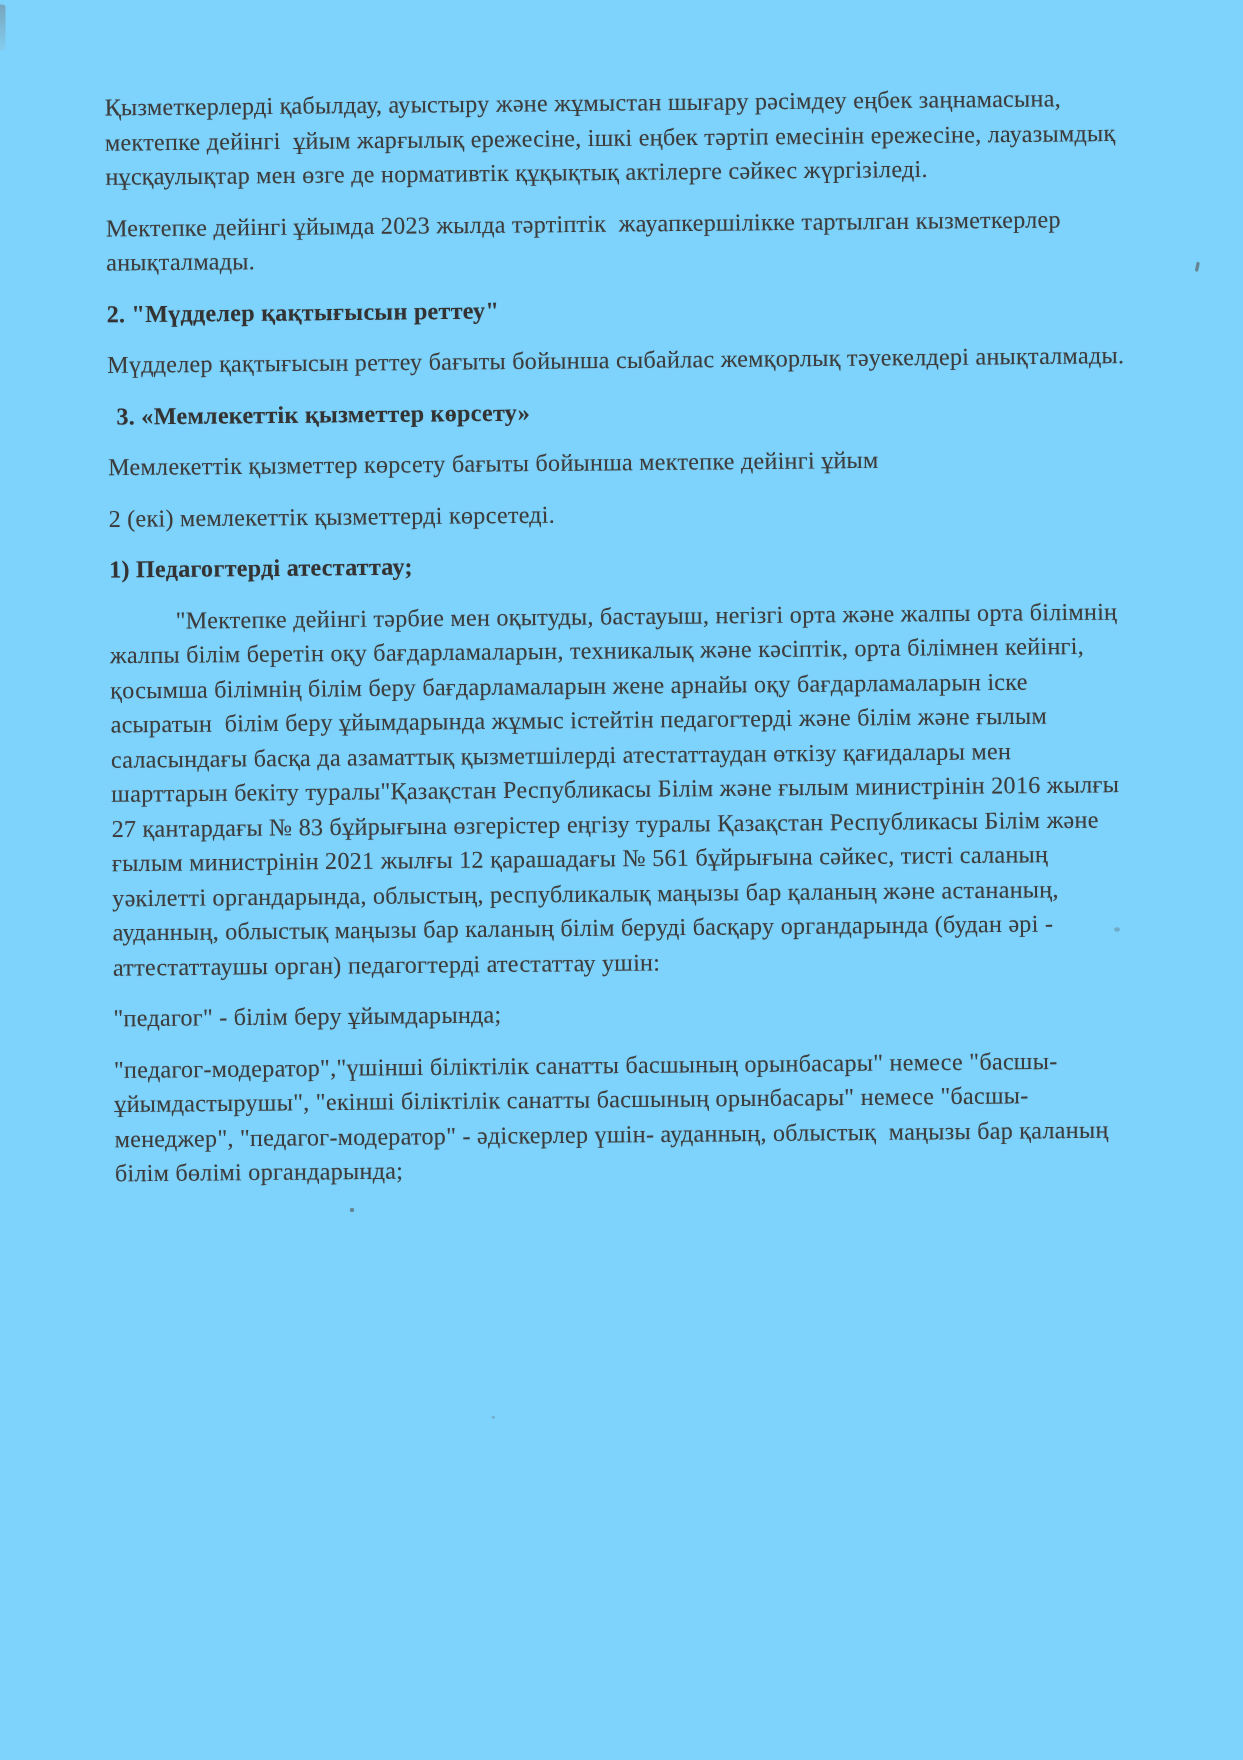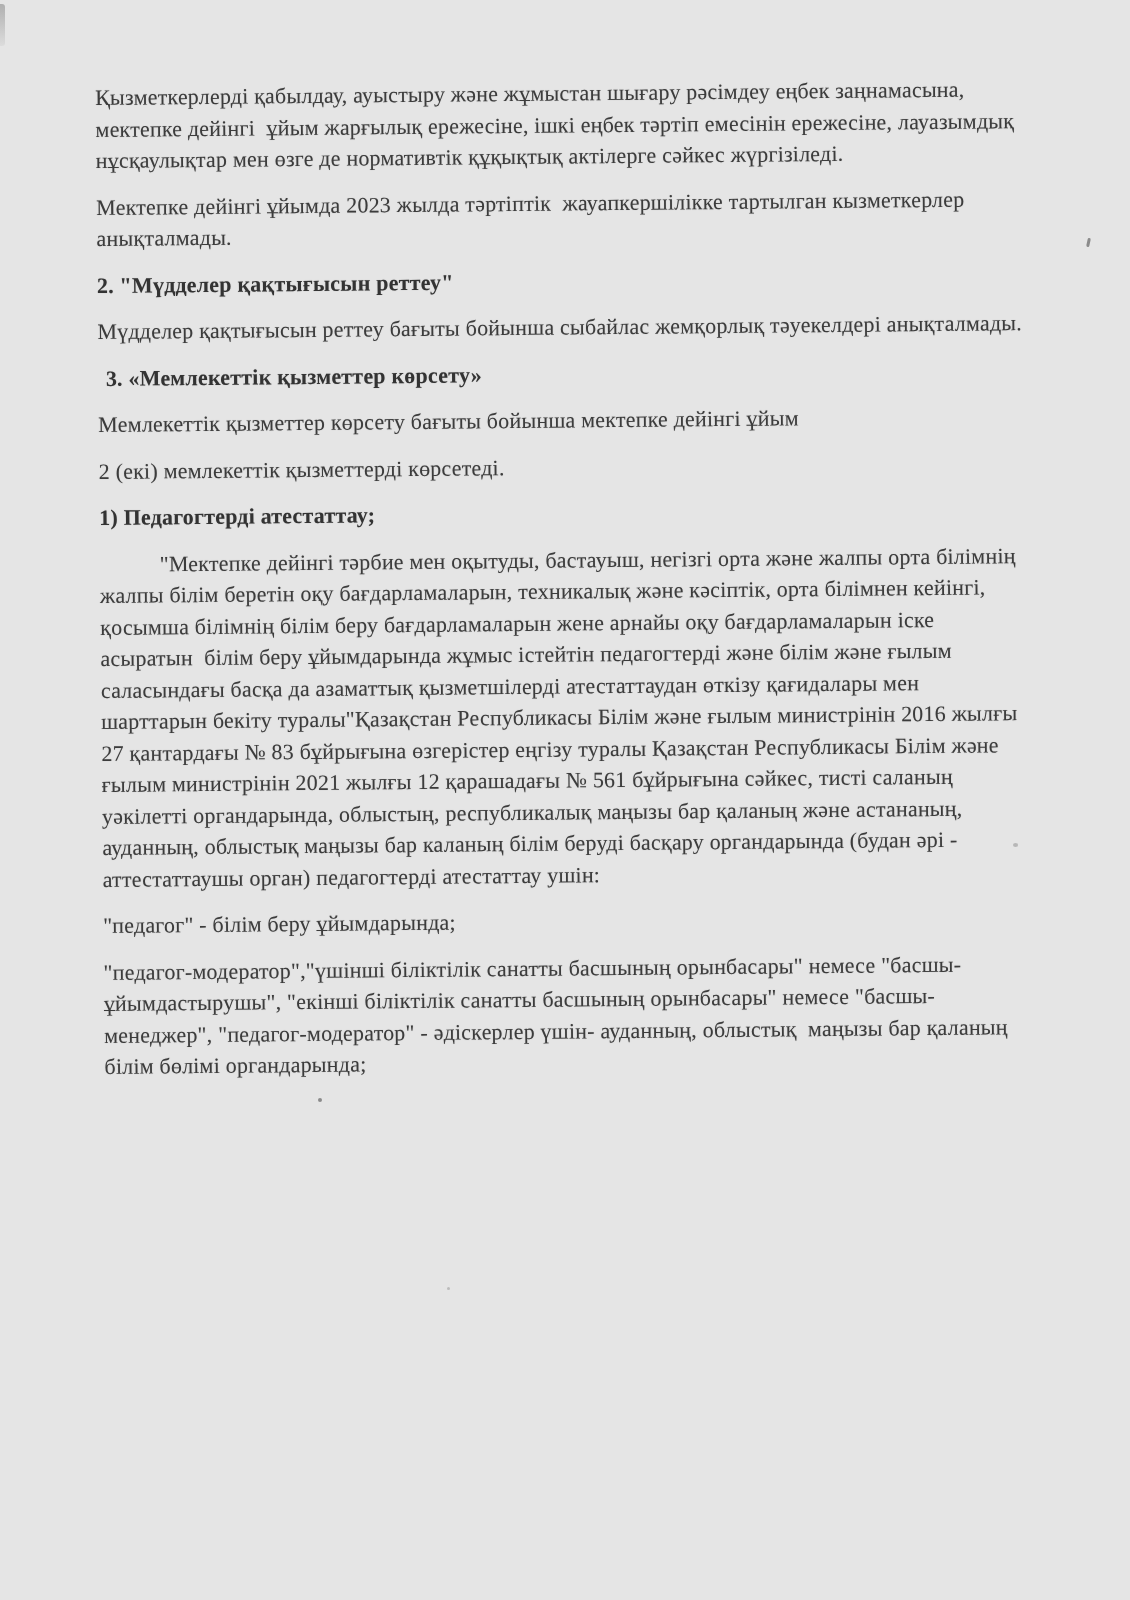--- a/index.html
+++ b/index.html
@@ -4,21 +4,21 @@
 <style>
   html, body {
     margin: 0;
     padding: 0;
     background: #ffffff;
   }
   .page {
     position: relative;
     width: 1130px;
     height: 1600px;
-    background: #e5e5e5;
+    background: #7dd3fc;
     overflow: hidden;
     font-family: "Liberation Serif", "DejaVu Serif", serif;
   }
   .content {
     position: absolute;
     left: 95px;
     top: 82px;
     width: 985px;
     transform: rotate(-0.55deg);
     transform-origin: 0 0;

